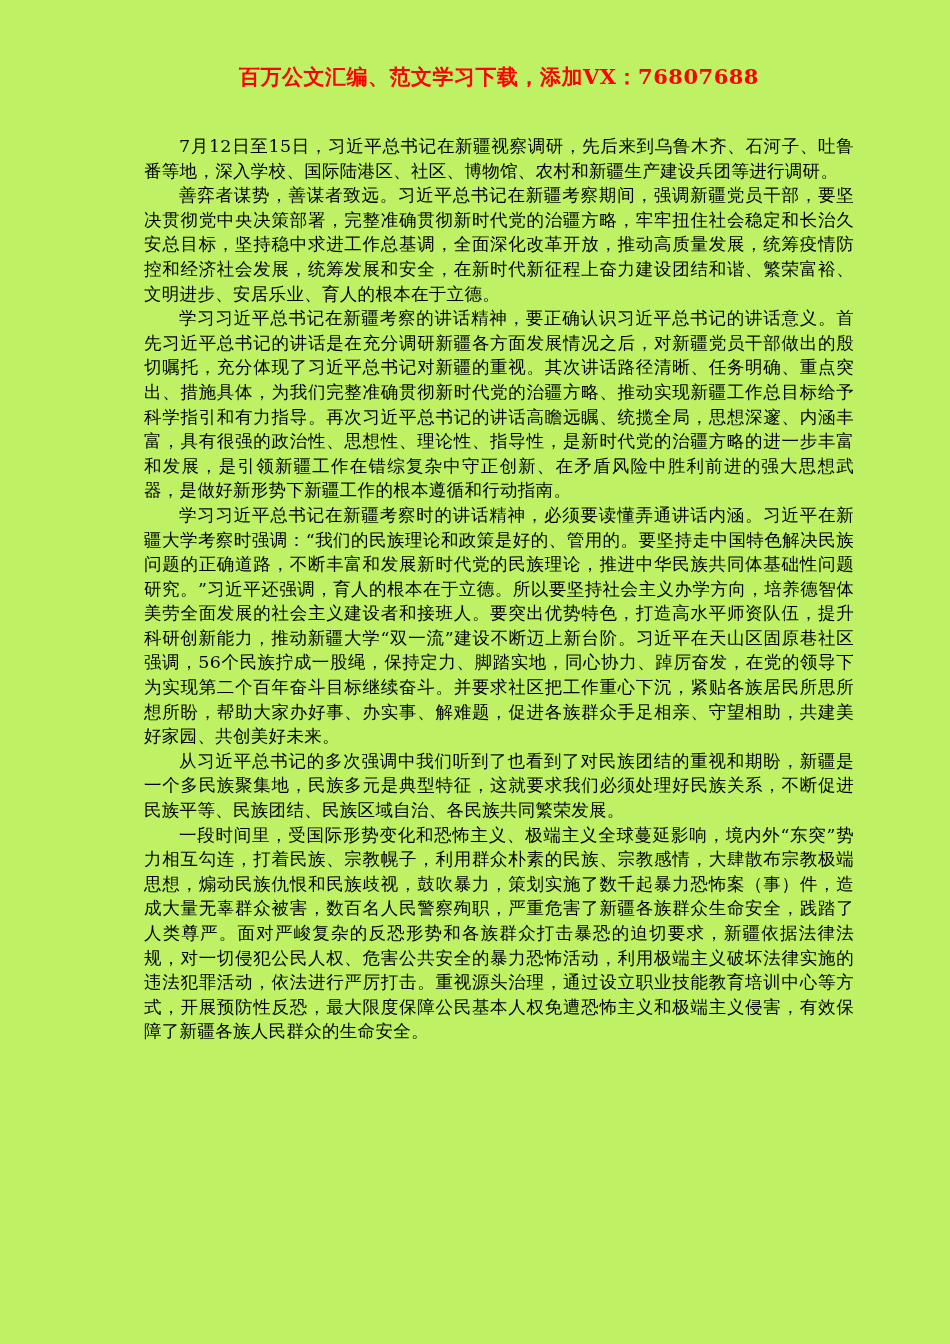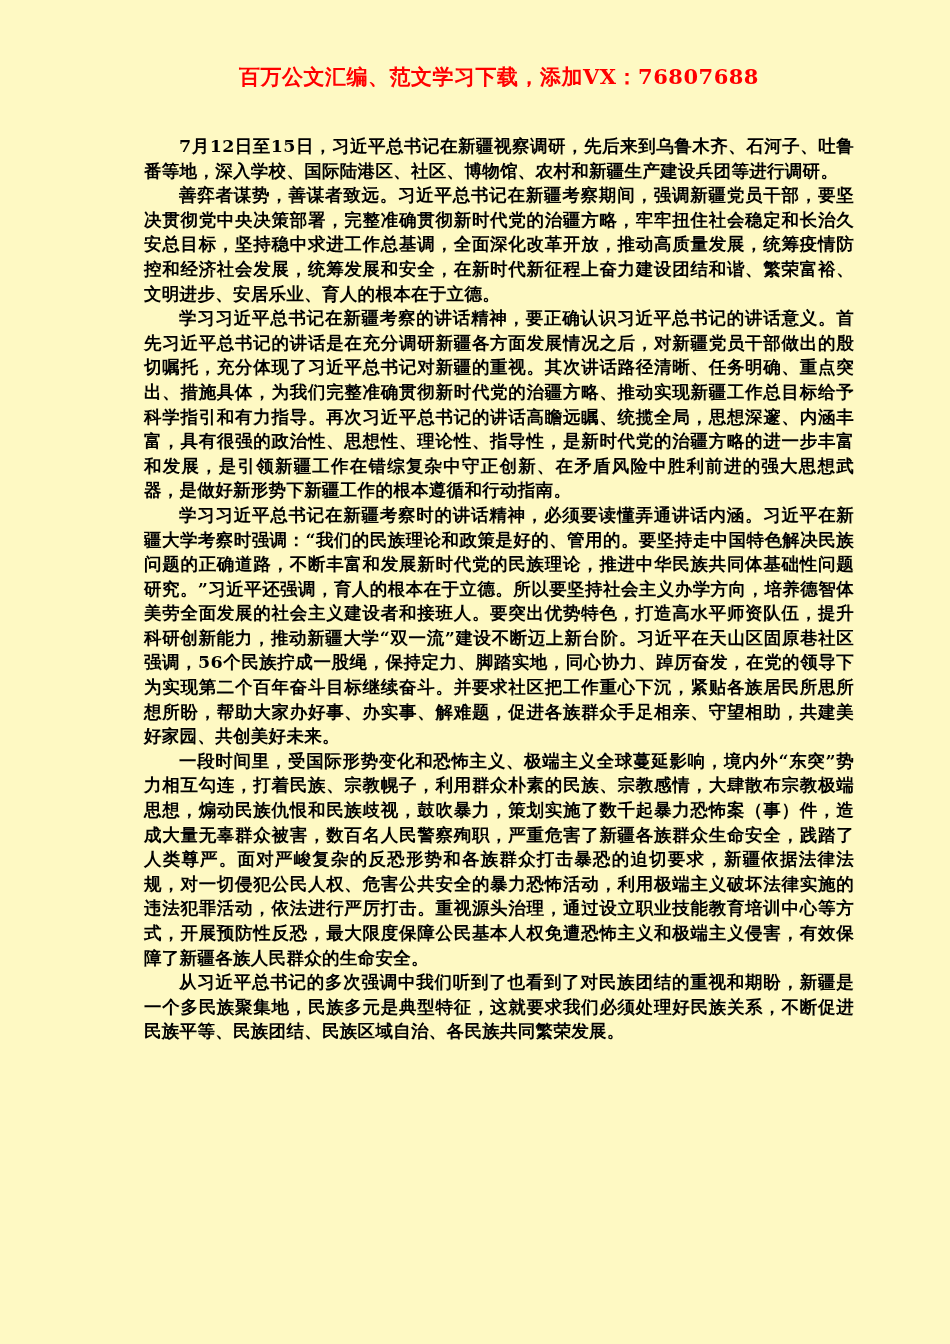--- a/index.html
+++ b/index.html
@@ -12,50 +12,49 @@
     height: 1344px;
     overflow: hidden;
     font-family: "DejaVu Serif", "Liberation Serif", serif;
     color: #000000;
   }
   .page {
     box-sizing: border-box;
     width: 950px;
     height: 1344px;
     padding: 64px 96px 40px 144px;
-    background: #fef9c3;
+    background: #bef264;
   }
   .promo-header {
     text-align: center;
     font-size: 21px;
     line-height: 26px;
     font-weight: bold;
     color: #ff0000;
     margin: 0 0 44px 0;
     letter-spacing: 0.5px;
   }
   .doc-body p {
     margin: 0;
     padding: 0;
     font-size: 17.5px;
     line-height: 24.6px;
     text-align: justify;
     text-indent: 2em;
     letter-spacing: 0.3px;
     word-break: break-all;
-    font-weight: bold;
   }
 </style>
 </head>
 <body>
 
 <div class="page">
   <div class="promo-header">百万公文汇编、范文学习下载，添加VX：76807688</div>
 
   <div class="doc-body">
     <p>7月12日至15日，习近平总书记在新疆视察调研，先后来到乌鲁木齐、石河子、吐鲁番等地，深入学校、国际陆港区、社区、博物馆、农村和新疆生产建设兵团等进行调研。</p>
     <p>善弈者谋势，善谋者致远。习近平总书记在新疆考察期间，强调新疆党员干部，要坚决贯彻党中央决策部署，完整准确贯彻新时代党的治疆方略，牢牢扭住社会稳定和长治久安总目标，坚持稳中求进工作总基调，全面深化改革开放，推动高质量发展，统筹疫情防控和经济社会发展，统筹发展和安全，在新时代新征程上奋力建设团结和谐、繁荣富裕、文明进步、安居乐业、育人的根本在于立德。</p>
     <p>学习习近平总书记在新疆考察的讲话精神，要正确认识习近平总书记的讲话意义。首先习近平总书记的讲话是在充分调研新疆各方面发展情况之后，对新疆党员干部做出的殷切嘱托，充分体现了习近平总书记对新疆的重视。其次讲话路径清晰、任务明确、重点突出、措施具体，为我们完整准确贯彻新时代党的治疆方略、推动实现新疆工作总目标给予科学指引和有力指导。再次习近平总书记的讲话高瞻远瞩、统揽全局，思想深邃、内涵丰富，具有很强的政治性、思想性、理论性、指导性，是新时代党的治疆方略的进一步丰富和发展，是引领新疆工作在错综复杂中守正创新、在矛盾风险中胜利前进的强大思想武器，是做好新形势下新疆工作的根本遵循和行动指南。</p>
     <p>学习习近平总书记在新疆考察时的讲话精神，必须要读懂弄通讲话内涵。习近平在新疆大学考察时强调：“我们的民族理论和政策是好的、管用的。要坚持走中国特色解决民族问题的正确道路，不断丰富和发展新时代党的民族理论，推进中华民族共同体基础性问题研究。”习近平还强调，育人的根本在于立德。所以要坚持社会主义办学方向，培养德智体美劳全面发展的社会主义建设者和接班人。要突出优势特色，打造高水平师资队伍，提升科研创新能力，推动新疆大学“双一流”建设不断迈上新台阶。习近平在天山区固原巷社区强调，56个民族拧成一股绳，保持定力、脚踏实地，同心协力、踔厉奋发，在党的领导下为实现第二个百年奋斗目标继续奋斗。并要求社区把工作重心下沉，紧贴各族居民所思所想所盼，帮助大家办好事、办实事、解难题，促进各族群众手足相亲、守望相助，共建美好家园、共创美好未来。</p>
+    <p>从习近平总书记的多次强调中我们听到了也看到了对民族团结的重视和期盼，新疆是一个多民族聚集地，民族多元是典型特征，这就要求我们必须处理好民族关系，不断促进民族平等、民族团结、民族区域自治、各民族共同繁荣发展。</p>
     <p>一段时间里，受国际形势变化和恐怖主义、极端主义全球蔓延影响，境内外“东突”势力相互勾连，打着民族、宗教幌子，利用群众朴素的民族、宗教感情，大肆散布宗教极端思想，煽动民族仇恨和民族歧视，鼓吹暴力，策划实施了数千起暴力恐怖案（事）件，造成大量无辜群众被害，数百名人民警察殉职，严重危害了新疆各族群众生命安全，践踏了人类尊严。面对严峻复杂的反恐形势和各族群众打击暴恐的迫切要求，新疆依据法律法规，对一切侵犯公民人权、危害公共安全的暴力恐怖活动，利用极端主义破坏法律实施的违法犯罪活动，依法进行严厉打击。重视源头治理，通过设立职业技能教育培训中心等方式，开展预防性反恐，最大限度保障公民基本人权免遭恐怖主义和极端主义侵害，有效保障了新疆各族人民群众的生命安全。</p>
-    <p>从习近平总书记的多次强调中我们听到了也看到了对民族团结的重视和期盼，新疆是一个多民族聚集地，民族多元是典型特征，这就要求我们必须处理好民族关系，不断促进民族平等、民族团结、民族区域自治、各民族共同繁荣发展。</p>
   </div>
 </div>
 
 </body></html>

